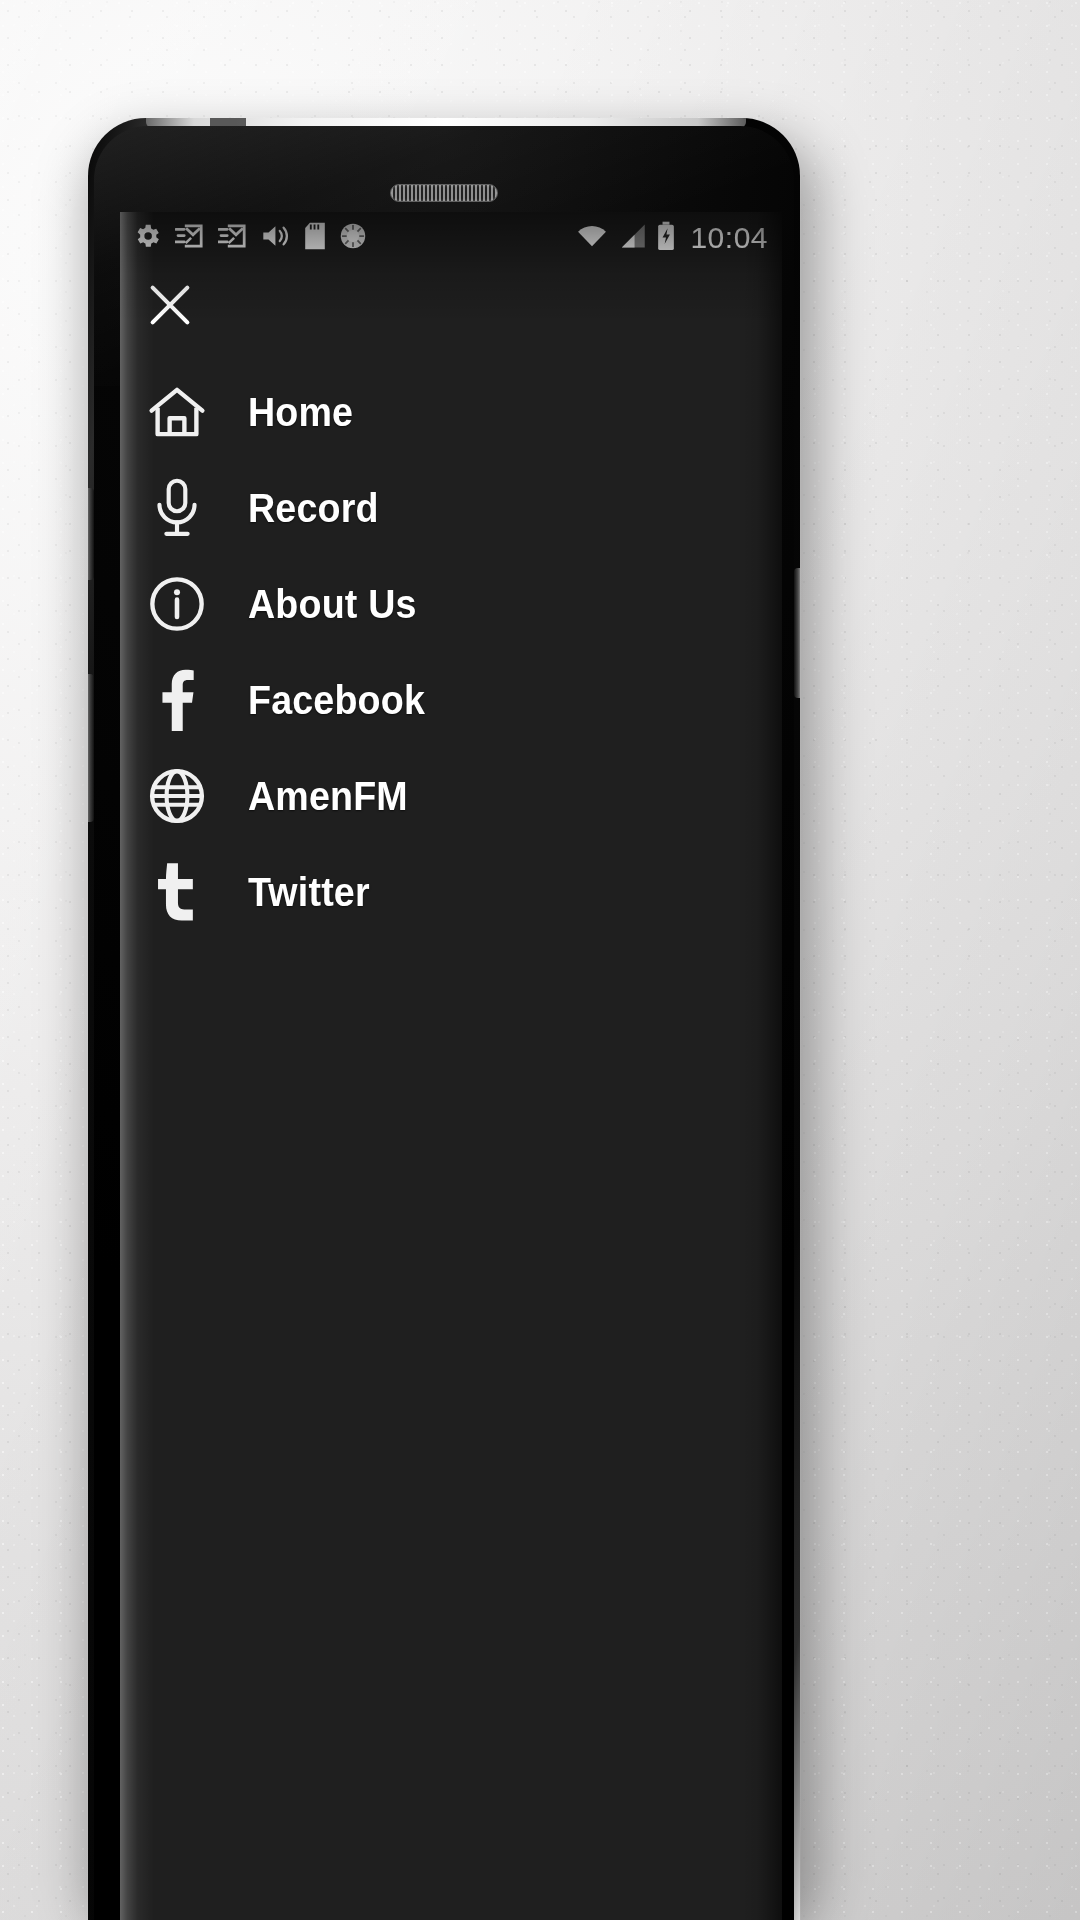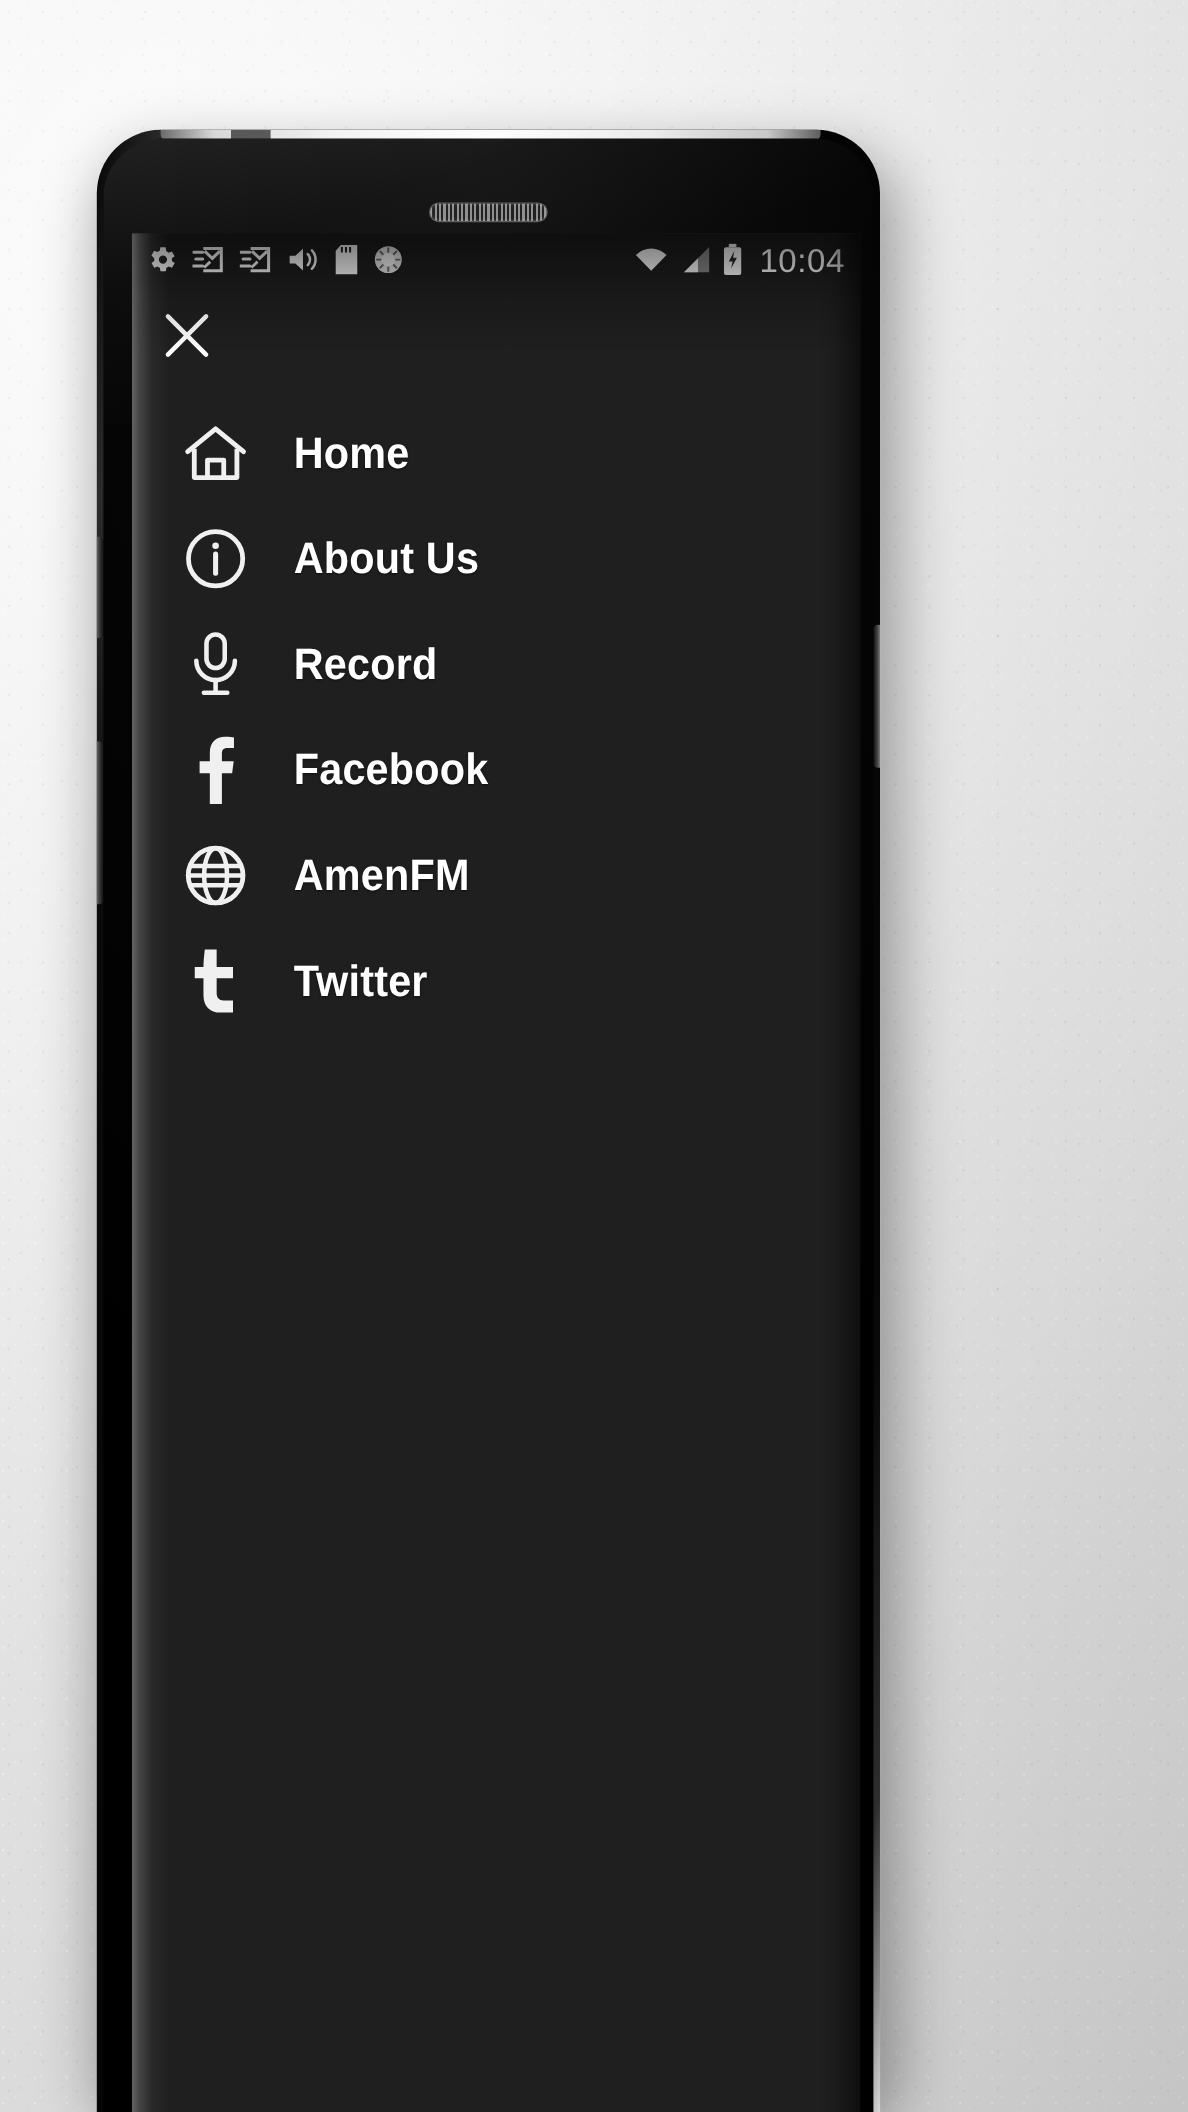--- a/index.html
+++ b/index.html
@@ -110,21 +110,21 @@
     font-size:30px;font-weight:400;letter-spacing:.5px;color:#fff;
     font-family:"Liberation Sans", sans-serif;margin-left:4px;
   }
   .ic{display:block;}
 
   
   #drawer{position:relative;z-index:3;}
   #close-row{height:86px;display:flex;align-items:center;padding-left:24px;}
   #menu{margin-top:14px;}
   .menu-item{
-    display:flex;align-items:center;height:96px;padding-left:39px;cursor:pointer;
+    display:flex;align-items:center;height:96px;padding-left:20px;cursor:pointer;
   }
   .mi-icon{
     width:74px;min-width:74px;display:flex;align-items:center;justify-content:center;
     color:#f2f2f2;
   }
   .mi-label{
     margin-left:34px;color:#ffffff;
     font-family:"Liberation Sans", sans-serif;
     font-size:40px;font-weight:700;letter-spacing:.2px;
     text-shadow:0 1px 2px rgba(0,0,0,.6);
@@ -259,41 +259,41 @@
                   <path d="M2 11.4 13 2.4l11 9" stroke="#f0f0f0" stroke-width="1.9" stroke-linejoin="round" stroke-linecap="round"></path>
                   <path d="M4.6 10.2v11.4h16.8V10.2" stroke="#f0f0f0" stroke-width="1.9" stroke-linejoin="round"></path>
                   <path d="M9.8 21.6v-6.9h6.4v6.9" stroke="#f0f0f0" stroke-width="1.9" stroke-linejoin="round"></path>
                 </svg>
               </span>
               <span class="mi-label">Home</span>
             </div>
 
             <div class="menu-item">
               <span class="mi-icon">
-                <svg width="58" height="58" viewBox="0 0 24 24" fill="none">
-                  <circle cx="12" cy="12" r="10.2" stroke="#f0f0f0" stroke-width="1.8"></circle>
-                  <circle cx="12" cy="7.1" r="1.25" fill="#f0f0f0"></circle>
-                  <path d="M12 10.2v7.2" stroke="#f0f0f0" stroke-width="1.9" stroke-linecap="round"></path>
-                </svg>
-              </span>
-              <span class="mi-label">About Us</span>
-            </div>
-
-            <div class="menu-item">
-              <span class="mi-icon">
                 <svg width="52" height="60" viewBox="0 0 22 26" fill="none">
                   <rect x="7.4" y="1.2" width="7.2" height="13.2" rx="3.6" stroke="#f0f0f0" stroke-width="1.8"></rect>
                   <path d="M3.4 11.6a7.6 7.6 0 0 0 15.2 0" stroke="#f0f0f0" stroke-width="1.8" stroke-linecap="round"></path>
                   <path d="M11 19.2v4.4" stroke="#f0f0f0" stroke-width="1.8" stroke-linecap="round"></path>
                   <path d="M6.4 24.2h9.2" stroke="#f0f0f0" stroke-width="1.8" stroke-linecap="round"></path>
                 </svg>
               </span>
               <span class="mi-label">Record</span>
             </div>
 
+            <div class="menu-item">
+              <span class="mi-icon">
+                <svg width="58" height="58" viewBox="0 0 24 24" fill="none">
+                  <circle cx="12" cy="12" r="10.2" stroke="#f0f0f0" stroke-width="1.8"></circle>
+                  <circle cx="12" cy="7.1" r="1.25" fill="#f0f0f0"></circle>
+                  <path d="M12 10.2v7.2" stroke="#f0f0f0" stroke-width="1.9" stroke-linecap="round"></path>
+                </svg>
+              </span>
+              <span class="mi-label">About Us</span>
+            </div>
+
 
             <div class="menu-item">
               <span class="mi-icon">
                 <svg width="40" height="62" viewBox="0 0 16 26" fill="none">
                   <path d="M10.4 26V14.2h3.9l.6-4.5h-4.5V6.8c0-1.3.4-2.2 2.2-2.2h2.4V.6C14.6.5 13.2.3 11.6.3 8.2.3 5.8 2.4 5.8 6.3v3.4H1.9v4.5h3.9V26z" fill="#f0f0f0"></path>
                 </svg>
               </span>
               <span class="mi-label">Facebook</span>
             </div>
 

